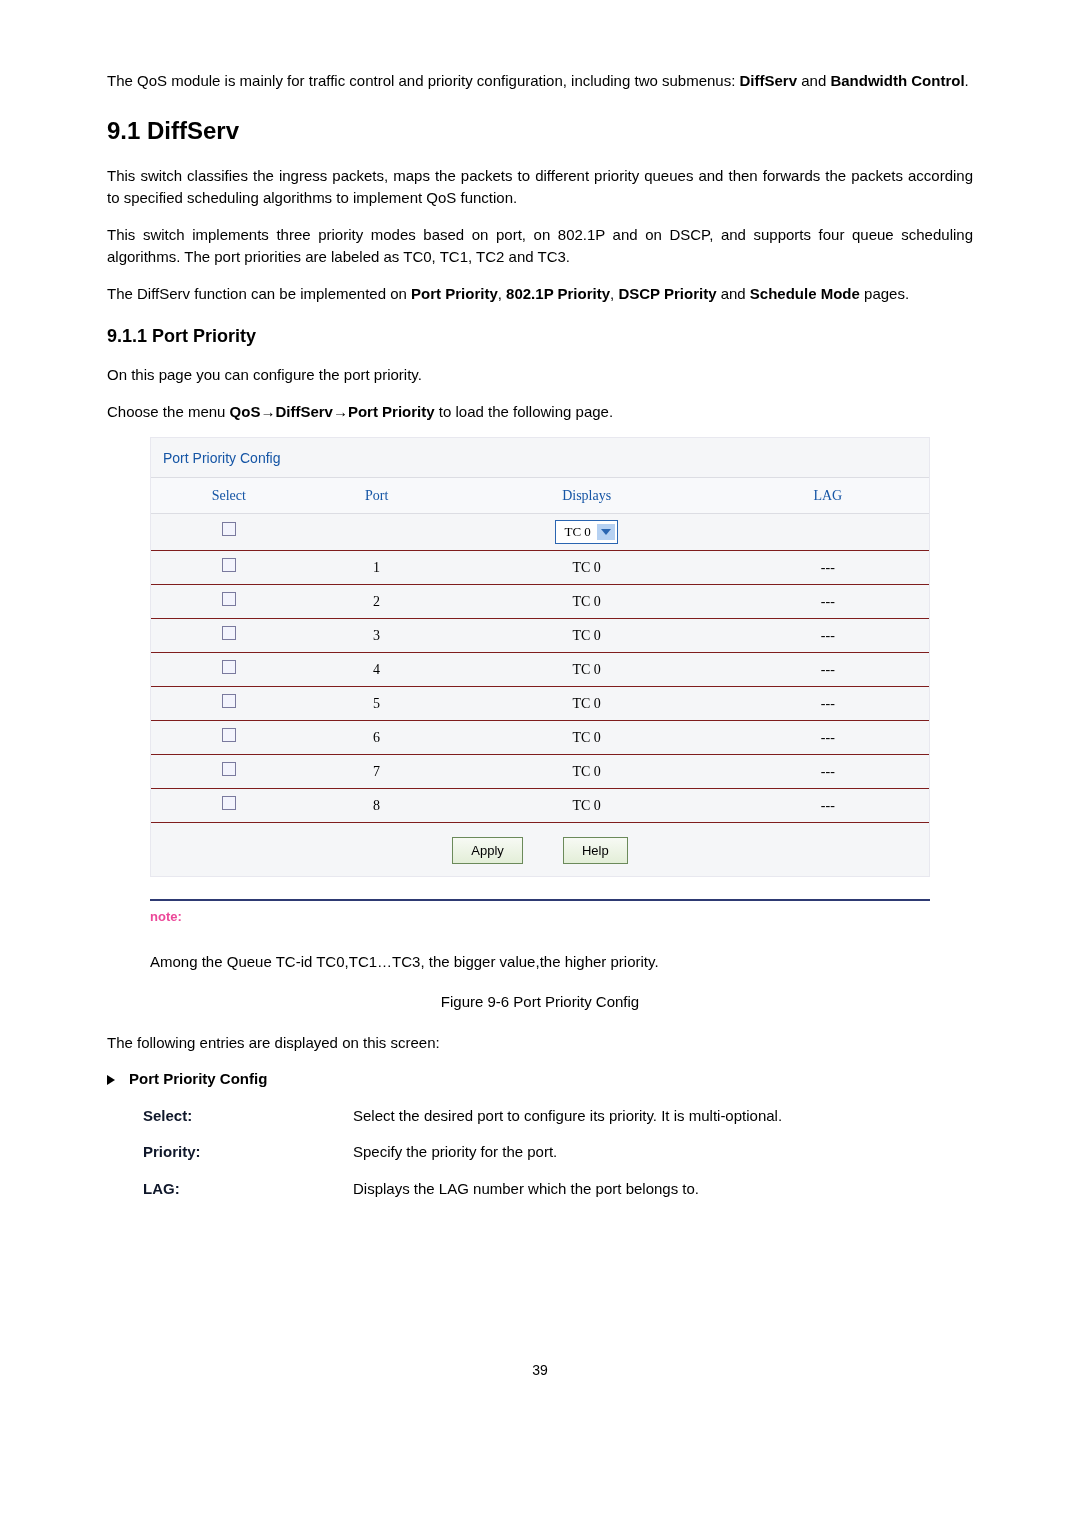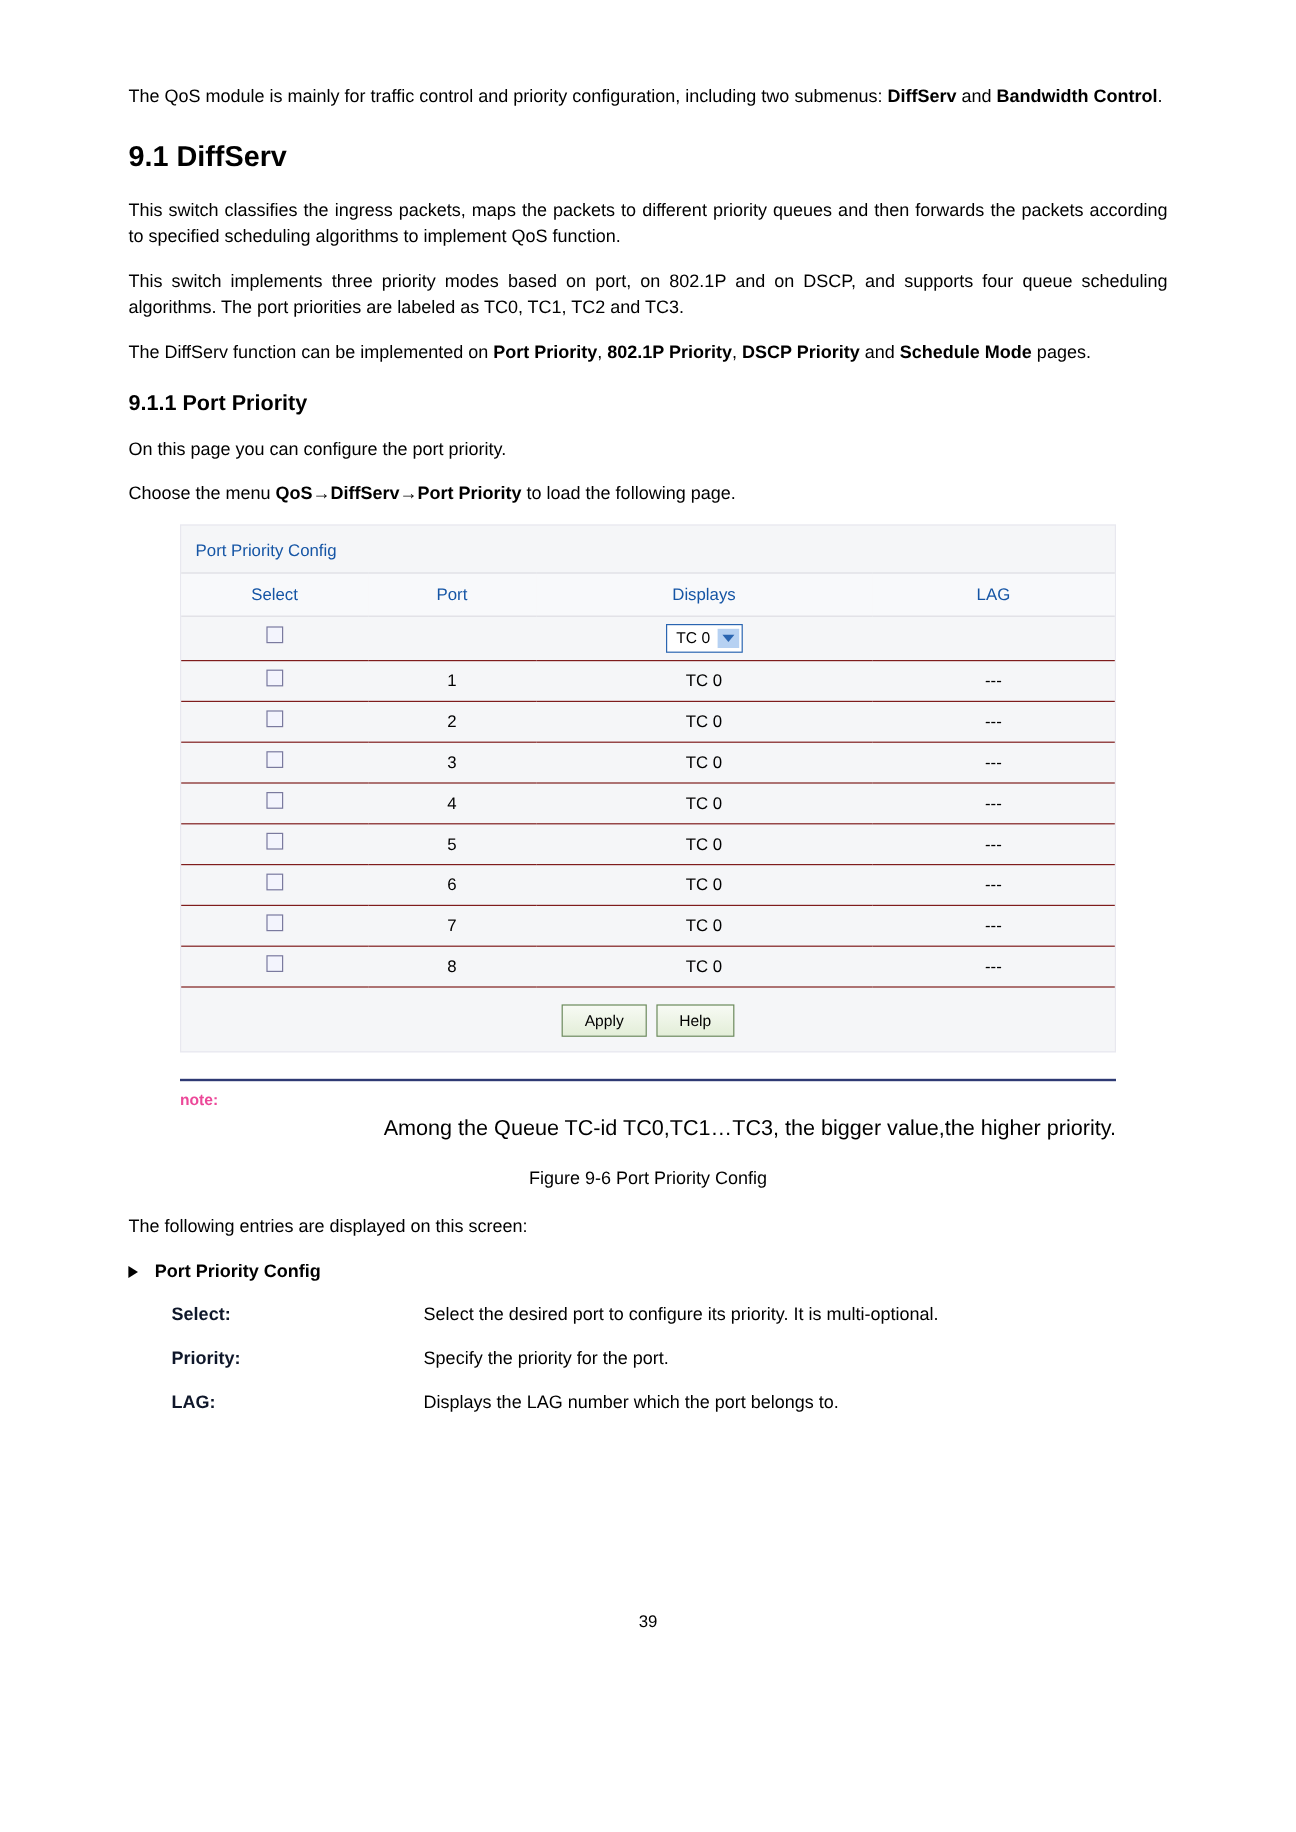--- a/index.html
+++ b/index.html
@@ -42,20 +42,21 @@
     }
     .panel-title {
       color: #1555a5;
       padding: 10px 12px 8px 12px;
       font-size: 14px;
     }
     .table {
       width: 100%;
       border-collapse: collapse;
       font-size: 14px;
+      font-family: Liberation Serif, serif;
     }
     .table thead th {
       color: #1555a5;
       font-weight: normal;
       background: #f8f9fb;
       border-top: 1px solid #dcdde3;
       border-bottom: 1px solid #dcdde3;
       padding: 7px 4px;
       text-align: center;
     }
@@ -105,43 +106,42 @@
     .btn-row {
       text-align: center;
       padding-top: 14px;
     }
     .btn {
       display: inline-block;
       border: 1px solid #6b8a5a;
       background: linear-gradient(#f7faf4, #e3eed8);
       padding: 3px 18px;
       font-size: 13px;
-      margin: 0 2px;
+      margin: 0 18px;
       color: #000;
     }
     .note-hr {
       border: none;
       border-top: 2px solid #2e3a73;
       margin: 22px 0 6px 0;
       width: 780px;
       margin-left: auto;
       margin-right: auto;
     }
     .note-label {
       color: #ec4899;
       font-weight: bold;
       font-size: 13px;
       width: 780px;
       margin: 0 auto;
     }
     .note-text {
-      font-size: 18px;
+      font-size: 15px;
       width: 780px;
-      margin: 0 auto 18px auto;
-      text-align: right;
+      margin: 24px auto 18px auto;
     }
     .figure-caption {
       text-align: center;
       margin: 18px 0;
     }
     .bullet-line {
       margin: 10px 0;
     }
     .bullet-line .tri {
       display: inline-block;

